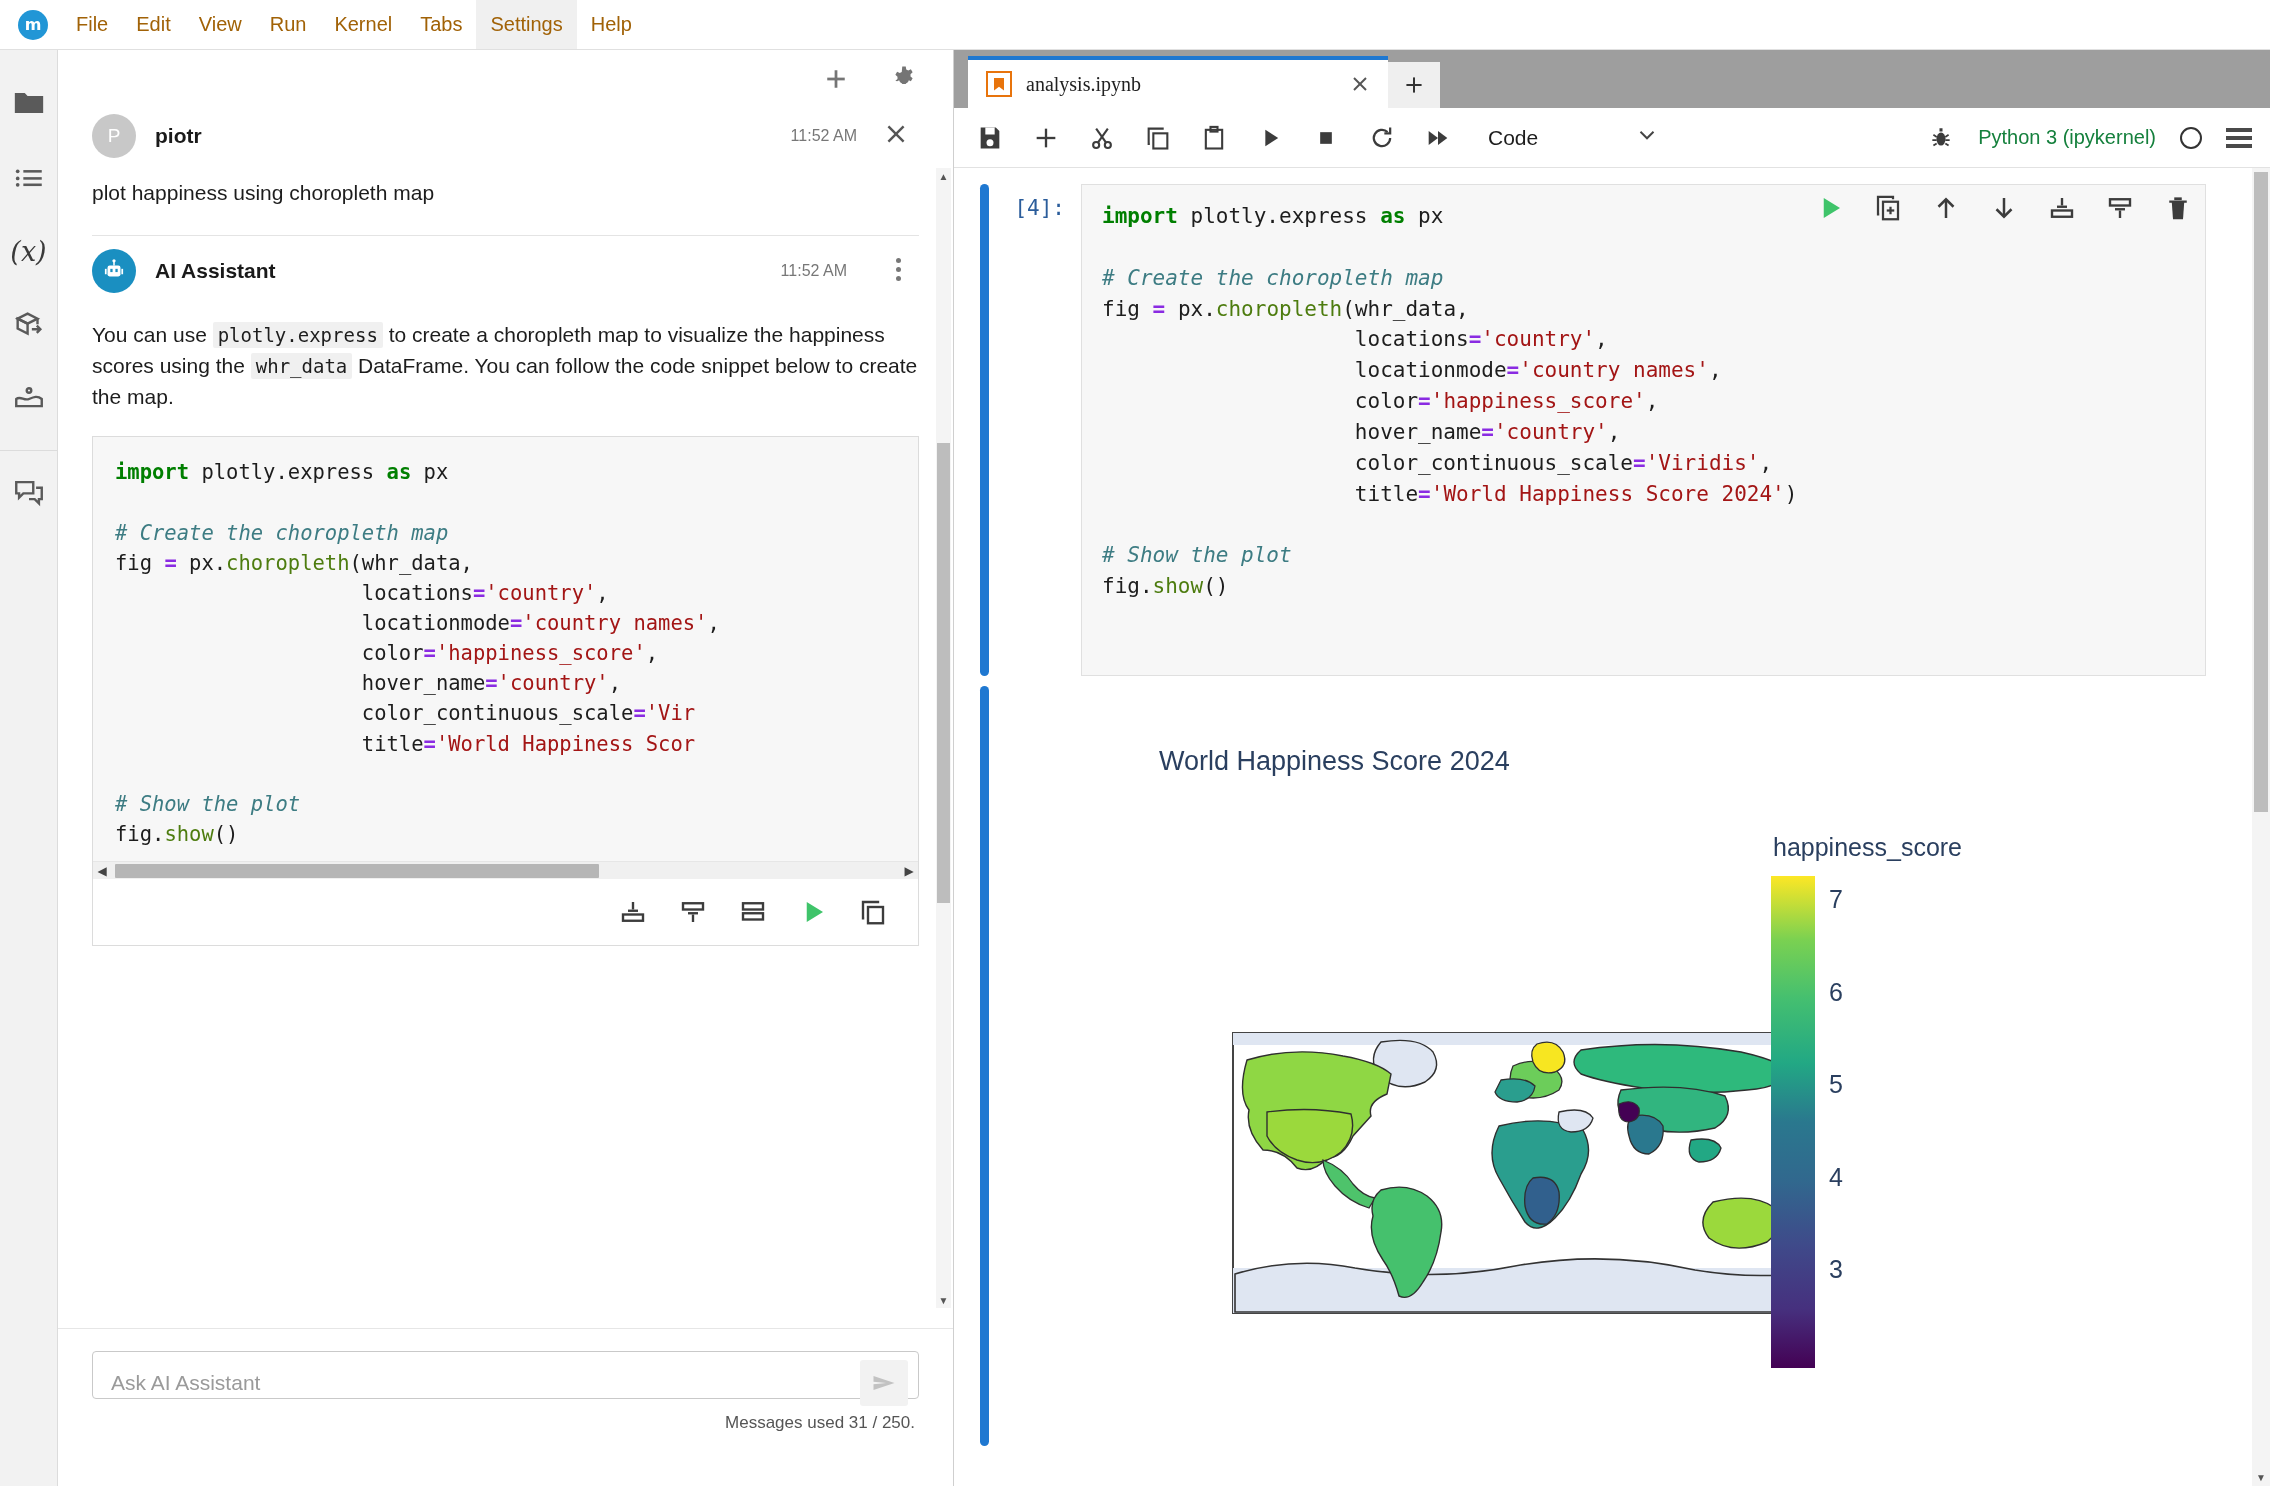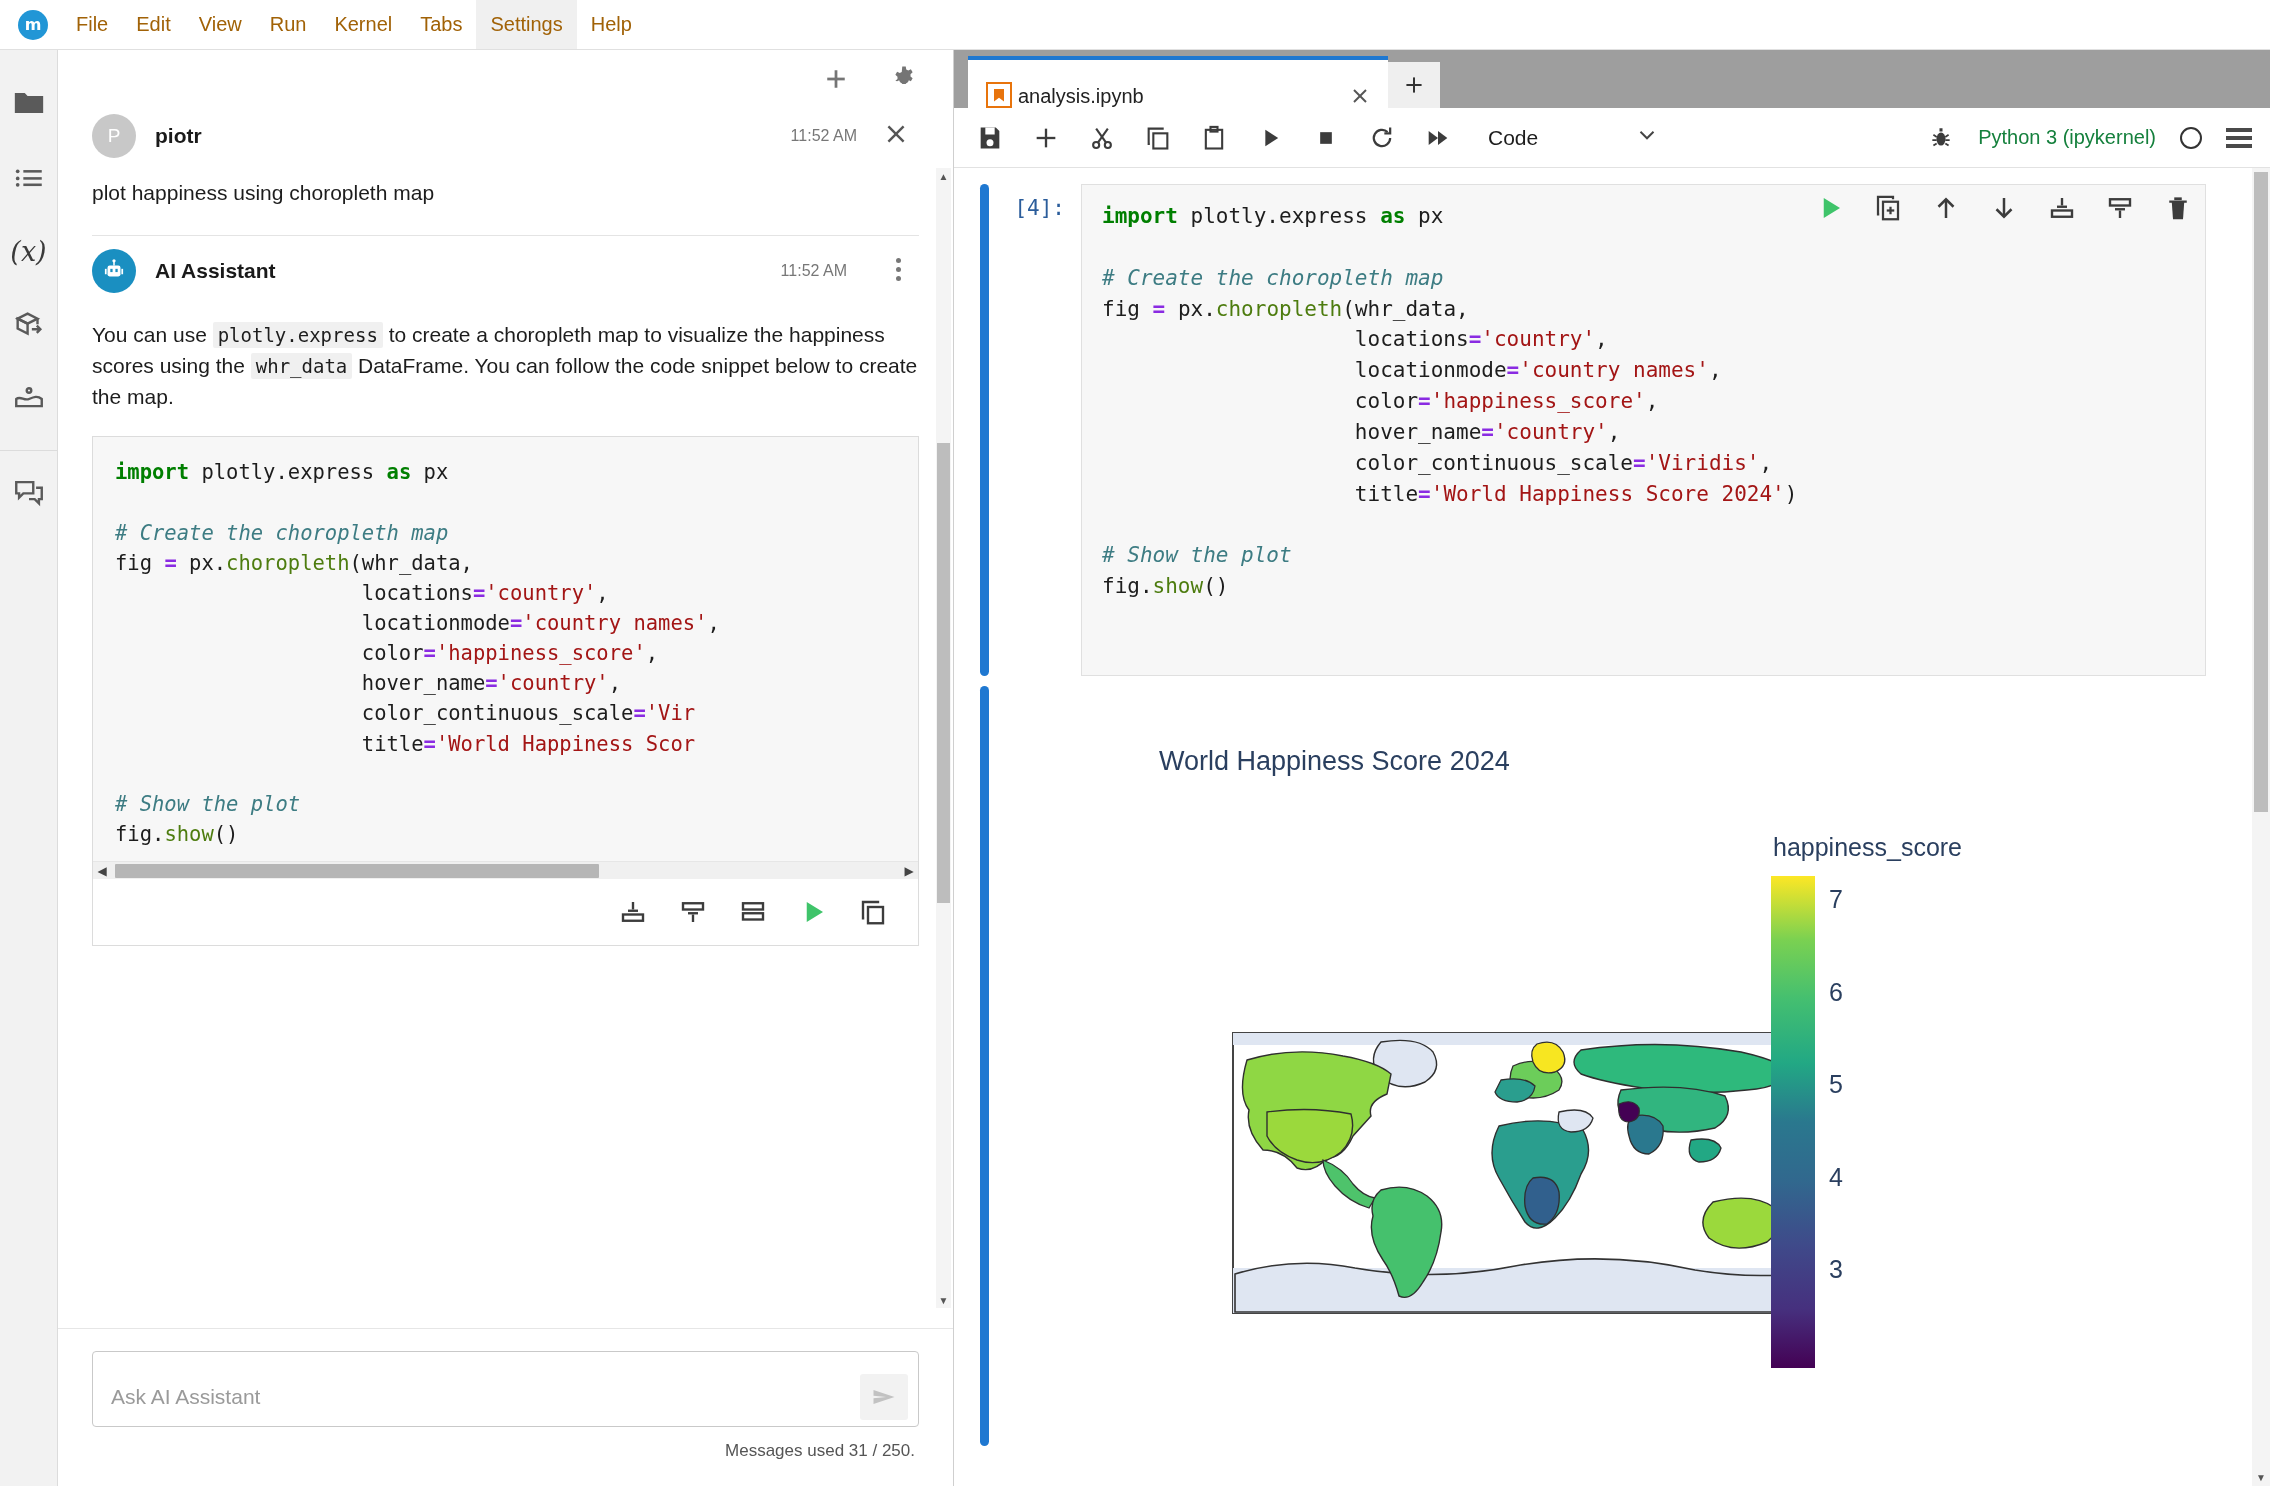--- a/index.html
+++ b/index.html
@@ -107,40 +107,40 @@
   
   .chat-vscroll {
     position: absolute; right: 2px; top: 118px; bottom: 178px; width: 15px; background: #f4f4f4;
   }
   .chat-vscroll .thumb { position: absolute; top: 275px; height: 460px; left: 1px; width: 13px; background: #bdbdbd; }
   .chat-vscroll .sb-arrow { position:absolute; left:0; width: 15px; height: 16px; display:flex; align-items:center; justify-content:center; font-size:10px; color:#555;}
 
   
   .chat-footer { flex: 0 0 158px; padding: 22px 34px 0 34px; border-top: 1px solid #e6e6e6; }
   .ask-box {
-    height: 76px; border: 1px solid #c9c9c9; border-radius: 4px; display: flex;
+    height: 48px; border: 1px solid #c9c9c9; border-radius: 4px; display: flex;
     align-items: center; padding: 16px 10px 0 18px; background: #fff; gap: 10px;
   }
   .ask-box input {
     flex: 1 1 auto; border: 0; outline: 0; font-size: 21px; color: #333;
     font-family: "Liberation Sans", sans-serif; background: transparent;
   }
   .ask-box input::placeholder { color: #9a9a9a; }
   .send-btn {
     width: 48px; height: 46px; background: #f2f2f2; display: flex;
     align-items: center; justify-content: center; border-radius: 3px; color: #c2c2c2;
   }
   .msg-count { text-align: right; font-size: 17px; color: #555; padding: 14px 4px 0 0; }
 
   
   .notebook { flex: 1 1 auto; display: flex; flex-direction: column; min-width: 0; background: #9e9e9e; }
   .tabbar { height: 58px; background: #9e9e9e; display: flex; align-items: flex-end; padding-left: 14px; flex: 0 0 58px; }
   .tab {
-    height: 52px; background: #fff; display: flex; align-items: flex-end; gap: 6px;
-    padding: 0 16px 0 18px; border-top: 4px solid #1f78d1; min-width: 420px;
+    height: 52px; background: #fff; display: flex; align-items: center; gap: 14px;
+    padding: 0 16px 0 18px; border-top: 4px solid #1f78d1; min-width: 420px; font-family: Liberation Serif, serif;
   }
   .tab-icon { width: 26px; height: 26px; border: 2.5px solid #e8740c; display: flex; align-items: center; justify-content: center; }
   .tab-icon i { display:block; width: 10px; height: 13px; background: #e8740c; clip-path: polygon(0 0,100% 0,100% 100%,50% 72%,0 100%); }
   .tab-label { font-size: 20px; color: #222; flex: 1 1 auto; }
   .tab-close { color: #555; display: flex; }
   .tab-add { width: 52px; height: 46px; background: #efefef; display: flex; align-items: center; justify-content: center; color: #333; font-size: 26px; }
 
   .nb-toolbar {
     height: 60px; background: #fff; border-bottom: 1px solid #e2e2e2;
     display: flex; align-items: center; padding: 0 18px 0 22px; gap: 28px; flex: 0 0 60px;

